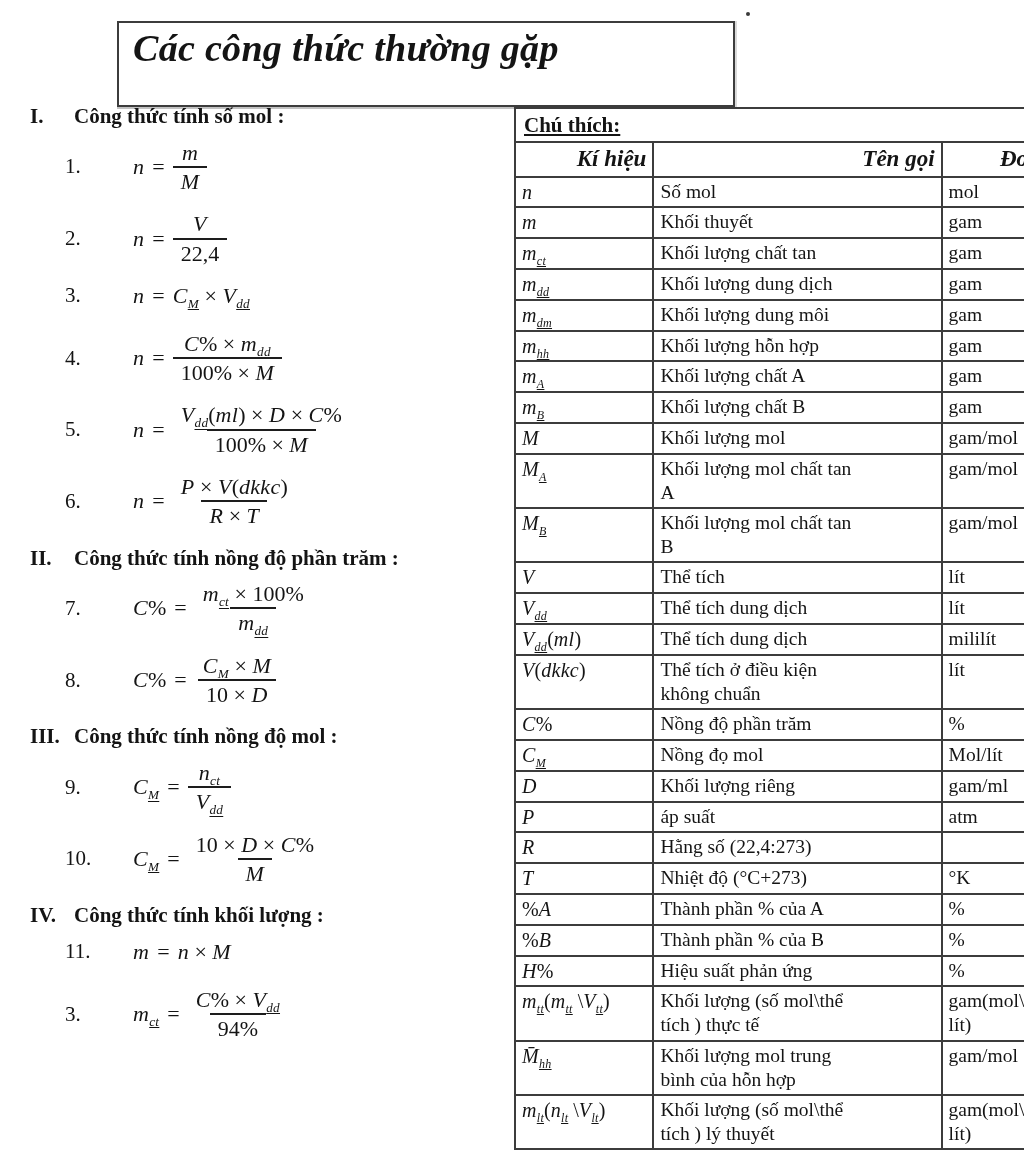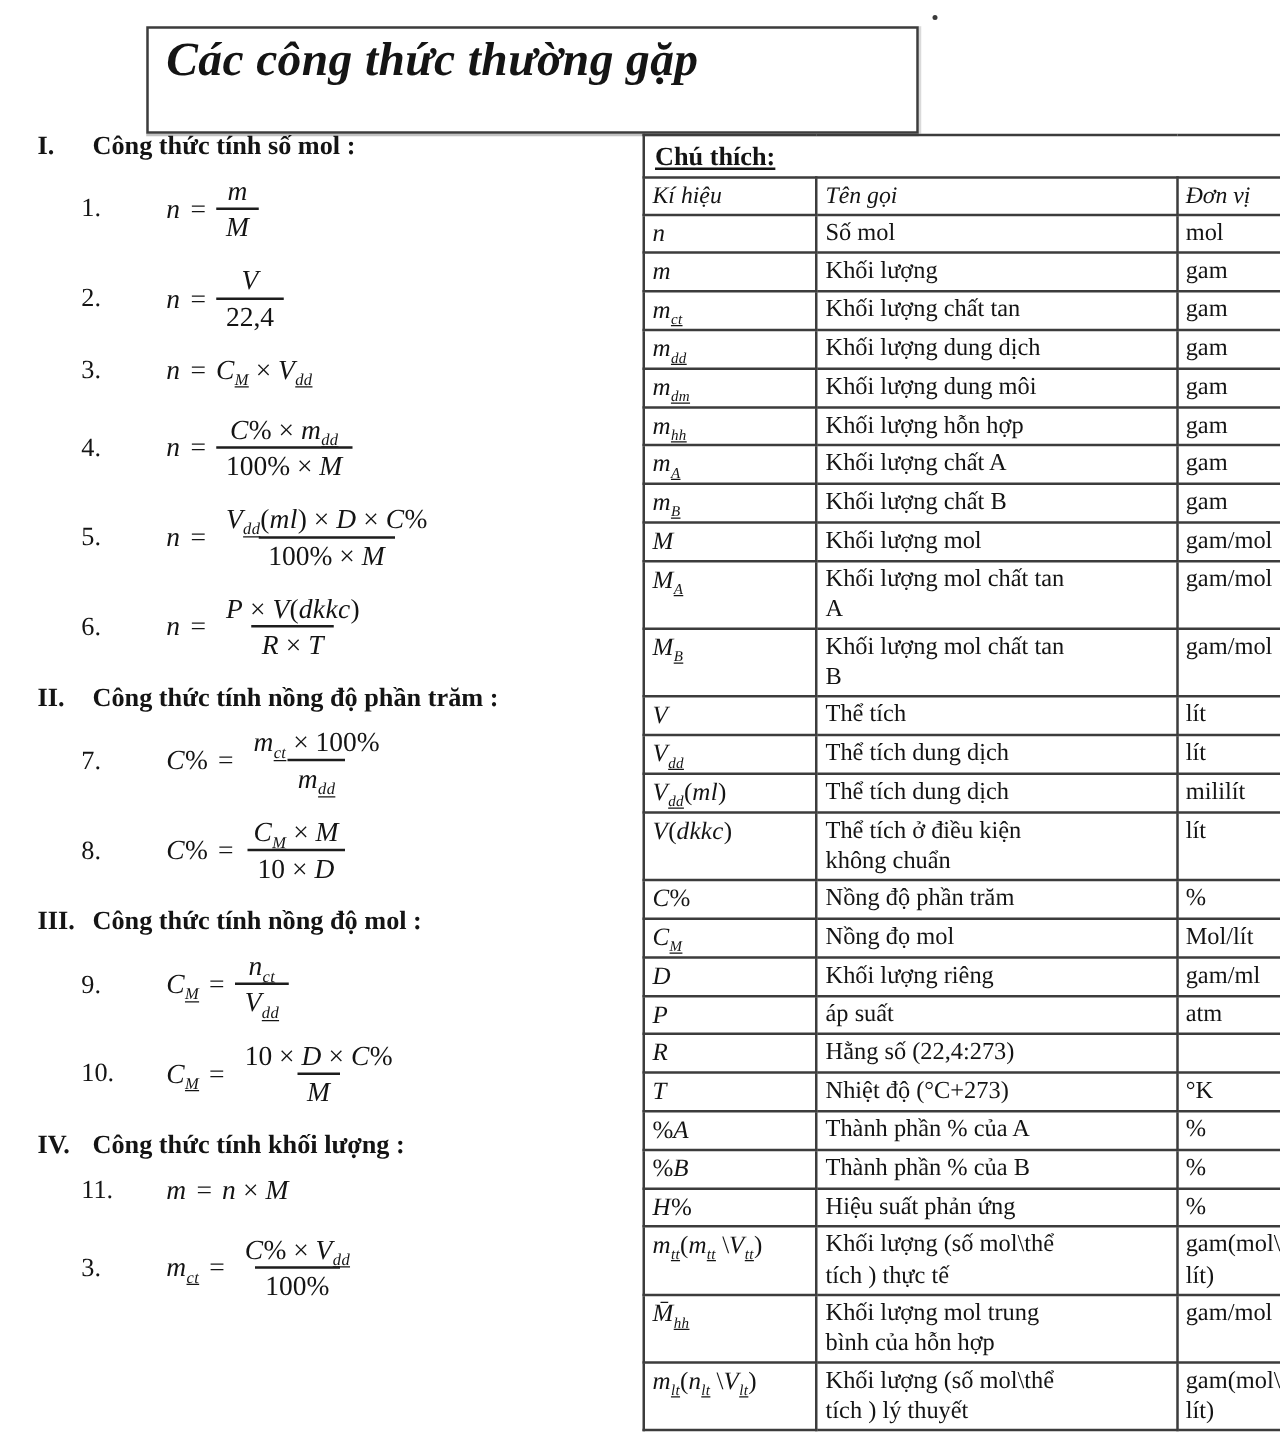--- a/index.html
+++ b/index.html
@@ -53,21 +53,21 @@
   .legend-table col.c3{width:115px;}
   .legend-table th,.legend-table td{
     border:2px solid #3c3c3c;
     padding:2px 6px;
     font-size:19.5px;line-height:1.24;
     vertical-align:top;text-align:left;
     overflow:hidden;
   }
   .legend-table th.cap{font-size:21px;font-weight:700;padding:3px 8px;}
   .legend-table th.cap span{text-decoration:underline;}
-  .legend-table tr.cols th{font-weight:400;font-style:italic;text-align:left;font-size:19px;}
+  .legend-table tr.cols th{font-weight:700;font-style:italic;text-align:right;font-size:23px;}
   td.sym{font-size:20px;}
   td.nm,td.un{white-space:pre-line;}
 </style>
 </head>
 <body>
 
 <div class="page">
   <span class="stray-dot"></span>
 
   <div class="title-box">
@@ -206,21 +206,21 @@
           <span class="math"><i>n</i> × <i>M</i></span>
         </span>
       </div>
       <div class="formula">
         <span class="f-no">3.</span>
         <span class="f-body">
           <span class="math"><i>m</i><sub><i>ct</i></sub></span>
           <span class="f-eq">=</span>
           <span class="frac">
             <span class="fnum"><span class="math"><i>C</i>% × <i>V</i><sub><i>dd</i></sub></span></span>
-            <span class="fden"><span class="math">100%</span></span>
+            <span class="fden"><span class="math">94%</span></span>
           </span>
         </span>
       </div>
     </div>
 
   <div class="legend">
     <table class="legend-table">
       <colgroup>
           <col class="c1">
           <col class="c2">
@@ -237,21 +237,21 @@
         </tr>
       </thead>
       <tbody id="legend-body">
           <tr>
             <td class="sym"><span class="math"><i>n</i></span></td>
             <td class="nm">Số mol</td>
             <td class="un">mol</td>
           </tr>
           <tr>
             <td class="sym"><span class="math"><i>m</i></span></td>
-            <td class="nm">Khối lượng</td>
+            <td class="nm">Khối thuyết</td>
             <td class="un">gam</td>
           </tr>
           <tr>
             <td class="sym"><span class="math"><i>m</i><sub><i>ct</i></sub></span></td>
             <td class="nm">Khối lượng chất tan</td>
             <td class="un">gam</td>
           </tr>
           <tr>
             <td class="sym"><span class="math"><i>m</i><sub><i>dd</i></sub></span></td>
             <td class="nm">Khối lượng dung dịch</td>

